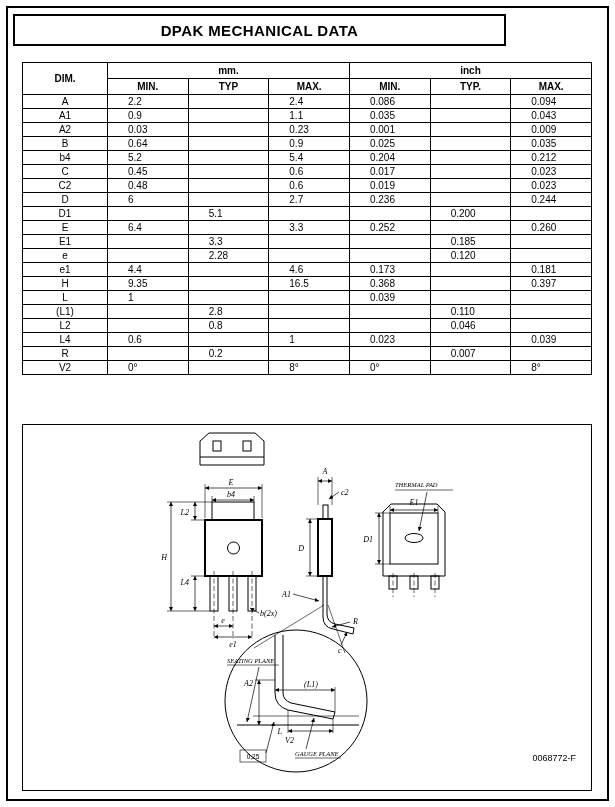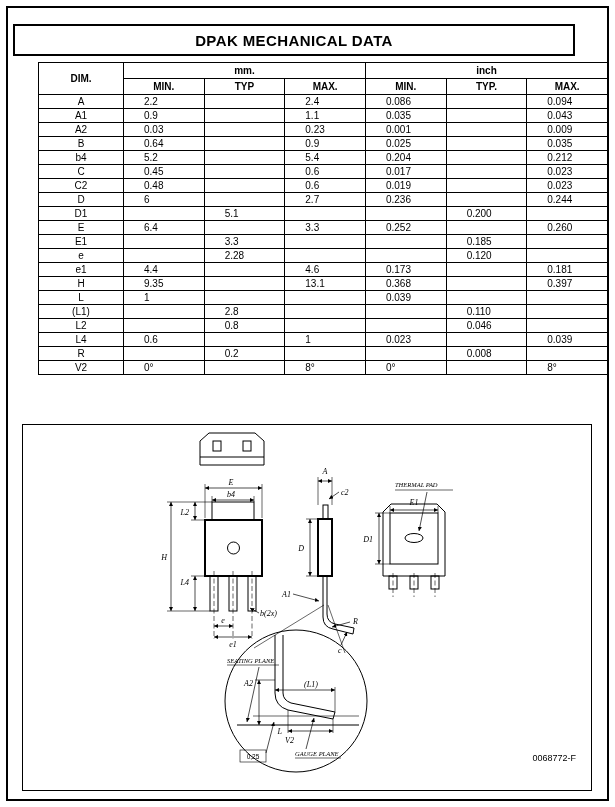--- a/index.html
+++ b/index.html
@@ -3,28 +3,28 @@
 <meta charset="utf-8">
 <style>
   * { box-sizing: border-box; margin: 0; padding: 0; }
   html, body { background: #fff; }
   body {
     width: 615px; height: 807px; position: relative; overflow: hidden;
     font-family: "Liberation Sans", sans-serif; color: #000;
   }
   .page-frame { position: absolute; left: 6px; top: 6px; width: 603px; height: 795px; border: 2px solid #000; }
   .title-box {
-    position: absolute; left: 13px; top: 24px; width: 562px; height: 32px;
+    position: absolute; left: 13px; top: 14px; width: 493px; height: 32px;
     border: 2px solid #000; display: flex; align-items: center; justify-content: center; text-align: center;
   }
   .title-box h1 { font-size: 15px; font-weight: bold; letter-spacing: 0.4px; }
 
   .dim-table {
     position: absolute; left: 22px; top: 62px; width: 570px;
-    border-collapse: collapse; table-layout: fixed; font-size: 10px; margin-left: 16px;
+    border-collapse: collapse; table-layout: fixed; font-size: 10px;
   }
   .dim-table th, .dim-table td {
     border: 1px solid #000; height: 14px; padding: 1px 3px; line-height: 1.1;
   }
   .dim-table th { font-weight: bold; text-align: center; }
   .dim-table td.dim-col { text-align: center; }
   .dim-table td.val-col { text-align: left; padding-left: 20px; }
   .dim-table thead th { height: 16px; }
 
   .drawing-box {
@@ -186,21 +186,21 @@
         <td class="val-col"></td>
         <td class="val-col">4.6</td>
         <td class="val-col">0.173</td>
         <td class="val-col"></td>
         <td class="val-col">0.181</td>
       </tr>
       <tr>
         <td class="dim-col">H</td>
         <td class="val-col">9.35</td>
         <td class="val-col"></td>
-        <td class="val-col">13.1</td>
+        <td class="val-col">16.5</td>
         <td class="val-col">0.368</td>
         <td class="val-col"></td>
         <td class="val-col">0.397</td>
       </tr>
       <tr>
         <td class="dim-col">L</td>
         <td class="val-col">1</td>
         <td class="val-col"></td>
         <td class="val-col"></td>
         <td class="val-col">0.039</td>
@@ -233,21 +233,21 @@
         <td class="val-col">0.023</td>
         <td class="val-col"></td>
         <td class="val-col">0.039</td>
       </tr>
       <tr>
         <td class="dim-col">R</td>
         <td class="val-col"></td>
         <td class="val-col">0.2</td>
         <td class="val-col"></td>
         <td class="val-col"></td>
-        <td class="val-col">0.008</td>
+        <td class="val-col">0.007</td>
         <td class="val-col"></td>
       </tr>
       <tr>
         <td class="dim-col">V2</td>
         <td class="val-col">0°</td>
         <td class="val-col"></td>
         <td class="val-col">8°</td>
         <td class="val-col">0°</td>
         <td class="val-col"></td>
         <td class="val-col">8°</td>

